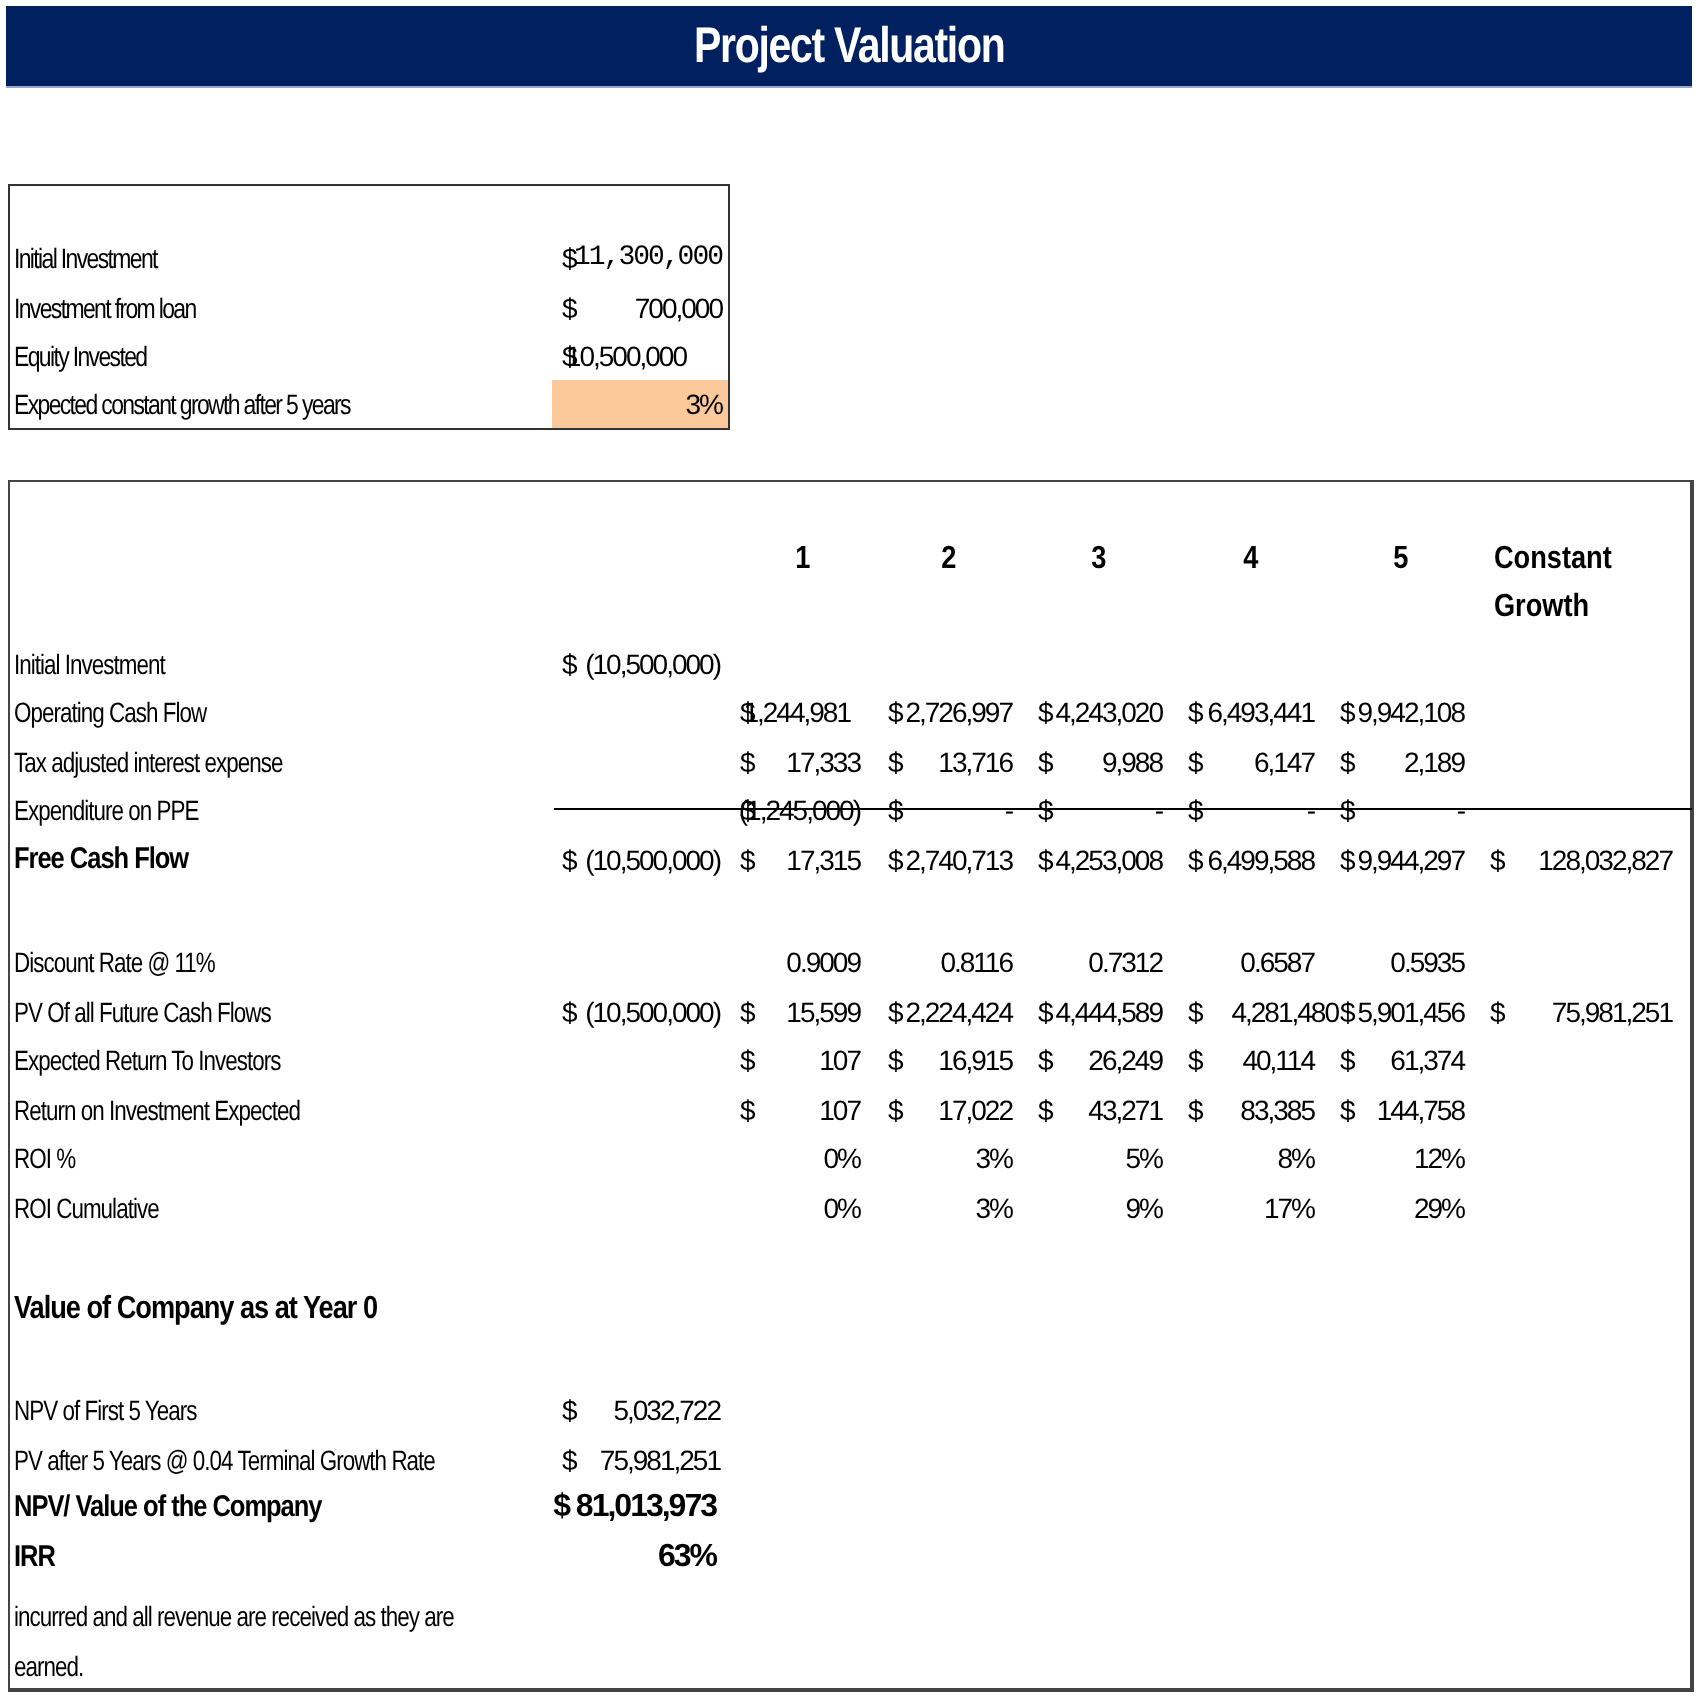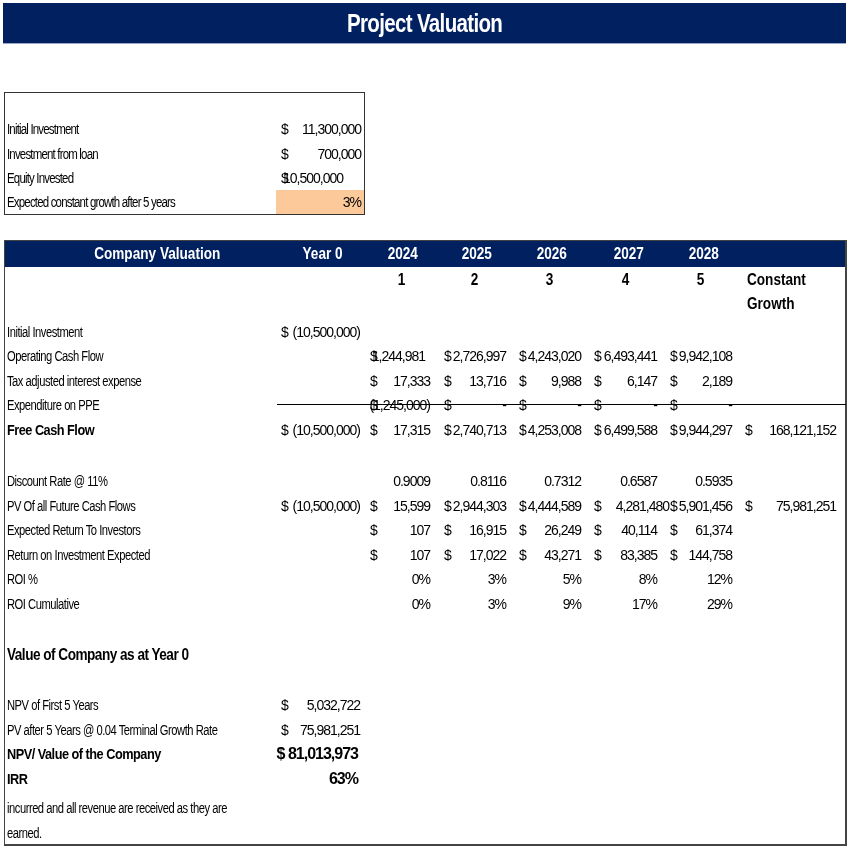--- a/index.html
+++ b/index.html
@@ -37,50 +37,41 @@
 </style>
 </head>
 <body>
 
 <div class="title-bar"><span>Project Valuation</span></div>
 
 <div class="assump" id="assump">
     <div class="arow" style="top: 24.3px;">
       <span class="lbl">Initial Investment</span>
       <span class="cur">$</span>
-      <span class="val" style="position:absolute;right:3px;">11,300,000</span>
+      <span class="val" style="position:absolute;right:3px;font-family:Liberation Mono, monospace;">11,300,000</span>
     </div>
     <div class="arow" style="top: 48.6px;">
       <span class="lbl">Investment from loan</span>
       <span class="cur">$</span>
       <span class="val" style="position:absolute;right:3px;">700,000</span>
     </div>
     <div class="arow" style="top: 72.9px;">
       <span class="lbl">Equity Invested</span>
       <span class="cur">$</span>
       <span class="val" style="position:absolute;right:21px;">10,500,000</span>
     </div>
     <div class="arow" style="top: 97.2px;">
       <div class="hl"></div>
       <span class="lbl">Expected constant growth after 5 years</span>
       <span class="cur"></span>
       <span class="val" style="position:absolute;right:3px;">3%</span>
     </div>
   </div>
 
 <div class="val-box" id="vbox">
-  <div class="vhead">
-    <span style="left:78px;">Company Valuation</span>
-    <span style="left:294px;">Year 0</span>
-    <span style="left:380px;">2024</span>
-    <span style="left:454px;">2025</span>
-    <span style="left:529px;">2026</span>
-    <span style="left:606px;">2027</span>
-    <span style="left:681px;">2028</span>
-  </div>
   <div class="row" style="top:27px; font-weight:bold; font-size:16px;">
     <span class="vnum" style="left:392px;">1</span>
     <span class="vnum" style="left:465px;">2</span>
     <span class="vnum" style="left:540px;">3</span>
     <span class="vnum" style="left:616px;">4</span>
     <span class="vnum" style="left:691px;">5</span>
     <span class="vnum" style="left:734px;">Constant Growth</span>
   </div>
   <div id="rows">
       <div class="row" style="top: 79px;">
@@ -135,38 +126,38 @@
         <span class="cell num" style="right:415px">17,315</span>
         <span class="dol" style="left:439px">$</span>
         <span class="cell num" style="right:339px">2,740,713</span>
         <span class="dol" style="left:514px">$</span>
         <span class="cell num" style="right:264px">4,253,008</span>
         <span class="dol" style="left:589px">$</span>
         <span class="cell num" style="right:188px">6,499,588</span>
         <span class="dol" style="left:665px">$</span>
         <span class="cell num" style="right:113px">9,944,297</span>
         <span class="dol" style="left:740px">$</span>
-        <span class="cell num" style="right:9px">168,121,152</span>
+        <span class="cell num" style="right:9px">128,032,827</span>
       </div>
       <div class="row" style="top: 228px;">
         <span class="lbl">Discount Rate @ 11%</span>
         <span class="cell num" style="right:415px">0.9009</span>
         <span class="cell num" style="right:339px">0.8116</span>
         <span class="cell num" style="right:264px">0.7312</span>
         <span class="cell num" style="right:188px">0.6587</span>
         <span class="cell num" style="right:113px">0.5935</span>
       </div>
       <div class="row" style="top: 253px;">
         <span class="lbl">PV Of all Future Cash Flows</span>
         <span class="dol" style="left:276px">$</span>
         <span class="cell num" style="right:485px">(10,500,000)</span>
         <span class="dol" style="left:365px">$</span>
         <span class="cell num" style="right:415px">15,599</span>
         <span class="dol" style="left:439px">$</span>
-        <span class="cell num" style="right:339px">2,944,303</span>
+        <span class="cell num" style="right:339px">2,224,424</span>
         <span class="dol" style="left:514px">$</span>
         <span class="cell num" style="right:264px">4,444,589</span>
         <span class="dol" style="left:589px">$</span>
         <span class="cell num" style="right:176px">4,281,480</span>
         <span class="dol" style="left:665px">$</span>
         <span class="cell num" style="right:113px">5,901,456</span>
         <span class="dol" style="left:740px">$</span>
         <span class="cell num" style="right:9px">75,981,251</span>
       </div>
       <div class="row" style="top: 277px;">

